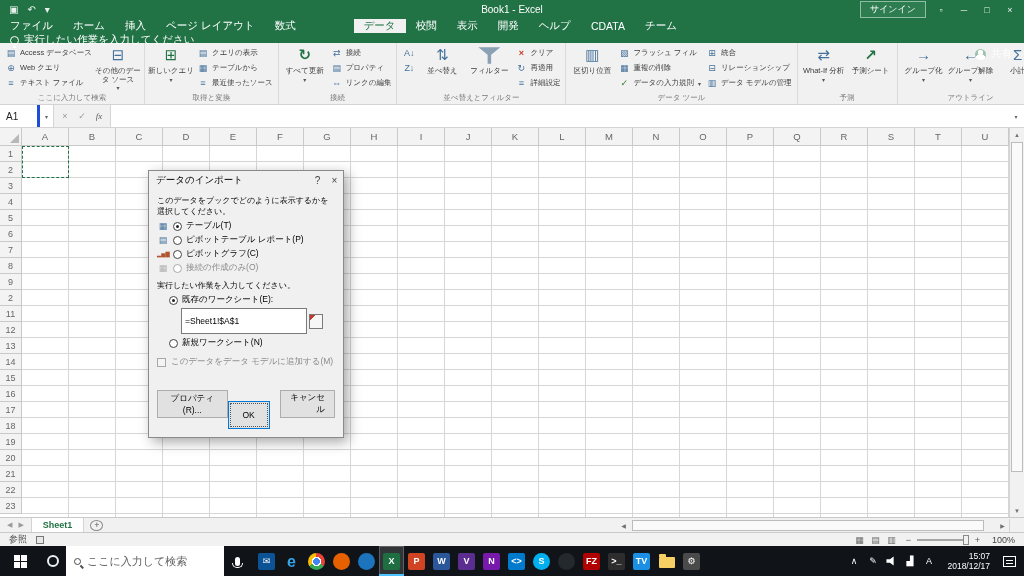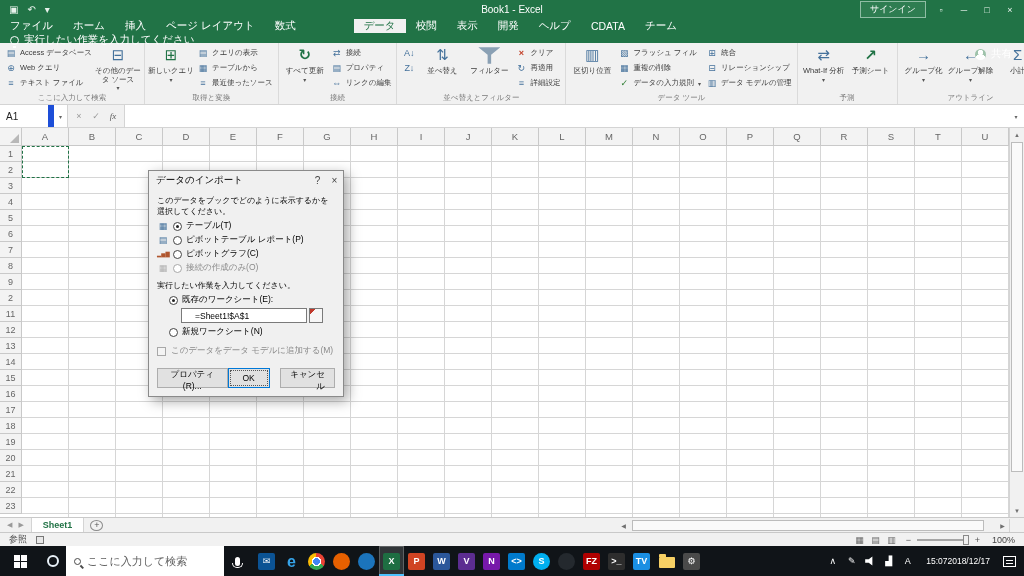--- a/index.html
+++ b/index.html
@@ -45,21 +45,21 @@
   .ic-refresh-all{color:#217346;font-weight:bold;}
   .ic-forecast-sheet{color:#217346;font-weight:bold;}
   .ic-clear{color:#c23b22;font-weight:bold;}
   .ic-data-validation{color:#2e7d32;}
   .ic-sort-asc,.ic-sort-desc{font-size:7px;}
   .ic-filter{width:14px;height:15px;background:#8aa0b4;clip-path:polygon(0 6%,100% 6%,58% 46%,58% 94%,42% 94%,42% 46%);}
   .ic-new-query{color:#217346;}
 
   
   .fbar{position:absolute;top:105px;left:0;width:100%;height:23px;background:#f1f1f1;border-bottom:1px solid #d4d4d4;display:flex;align-items:stretch;z-index:17;}
-  .namebox{width:54px;background:#fff;border-right:6px solid #1d4ed8;display:flex;align-items:center;padding-left:6px;font-size:10px;color:#222;}
+  .namebox{width:40px;background:#fff;border-right:3px solid #1d4ed8;display:flex;align-items:center;padding-left:6px;font-size:10px;color:#222;}
   .nb-arrow{width:14px;display:flex;align-items:center;justify-content:center;font-size:6px;color:#666;background:#fff;border-right:1px solid #d4d4d4;}
   .fbtns{display:flex;align-items:center;gap:1px;padding:0 3px;border-right:1px solid #d4d4d4;background:#f1f1f1;}
   .fbtn{width:16px;text-align:center;font-size:9px;color:#9a9a9a;}
   .fbtn.fx{font-style:italic;font-family:"Liberation Serif","DejaVu Serif",serif;color:#5a5a5a;}
   .finput{flex:1;background:#fff;border:none;outline:none;font-size:10px;padding-left:4px;}
   .fexpand{width:16px;display:flex;align-items:center;justify-content:center;background:#fff;font-size:6px;color:#666;}
 
   
   .sheetarea{position:absolute;top:128px;left:0;width:1024px;height:389px;background:#fff;z-index:10;}
   .corner{position:absolute;left:0;top:0;width:22px;height:18px;background:#f3f3f3;border-right:1px solid #c9c9c9;border-bottom:1px solid #c9c9c9;}
@@ -84,27 +84,27 @@
   .dprompt{margin:3px 0 3px;font-size:8px;}
   .dopt{display:flex;align-items:center;gap:4px;margin:2px 0;height:12px;}
   .dicon{width:12px;text-align:center;font-size:9px;color:#44719b;flex:none;}
   .radio{width:9px;height:9px;border:1px solid #444;border-radius:50%;background:#fff;position:relative;flex:none;}
   .radio.checked::after{content:"";position:absolute;inset:2px;background:#222;border-radius:50%;}
   .dopt.disabled{color:#8b8b8b;}
   .dopt.disabled .radio{border-color:#a8a8a8;}
   .dopt.disabled .dicon{color:#b0b0b0;}
   .ic-pivot-chart{font-size:5.5px;color:#b0562f;letter-spacing:0;}
   .rangerow{display:flex;align-items:center;gap:2px;margin:2px 0 3px 24px;}
-  .rangeinput{width:126px;height:15px;border:1px solid #7a7a7a;background:#fff;font-size:8.5px;padding:0 13px;outline:none;font-family:"Liberation Sans","DejaVu Sans",sans-serif;}
+  .rangeinput{width:126px;height:26px;border:1px solid #7a7a7a;background:#fff;font-size:8.5px;padding:0 3px;outline:none;font-family:"Liberation Sans","DejaVu Sans",sans-serif;}
   .refedit{width:14px;height:15px;border:1px solid #7a7a7a;background:linear-gradient(135deg,#c0392b 0 4px,#f6f6f6 4px);display:flex;align-items:center;justify-content:center;}
   .chkrow{display:flex;align-items:center;gap:5px;margin-top:7px;color:#8b8b8b;}
   .chk{width:9px;height:9px;border:1px solid #a8a8a8;background:#f4f4f4;flex:none;}
   .dlg-buttons{display:flex;align-items:center;margin-top:11px;}
-  .dbtn{height:20px;font-size:8.5px;background:#e1e1e1;border:1px solid #adadad;padding:0 9px;color:#000;font-family:"Liberation Sans","DejaVu Sans",sans-serif;}
-  .dbtn.default{border:1px solid #0078d7;outline:1px dotted #555;outline-offset:-3px;padding:0 14px;}
+  .dbtn{height:28px;font-size:8.5px;background:#e1e1e1;border:1px solid #adadad;padding:0 9px;color:#000;font-family:"Liberation Sans","DejaVu Sans",sans-serif;}
+  .dbtn.default{border:1px solid #0078d7;outline:1px dotted #555;outline-offset:-3px;padding:0 14px;margin-top:22px;}
   .dbtn.props{margin-right:auto;}
   .dbtn.cancel{margin-left:10px;text-align:right;}
 
   
   .tabstrip{position:absolute;top:517px;left:0;width:100%;height:15px;background:#f1f1f1;border-top:1px solid #c9c9c9;display:flex;align-items:stretch;z-index:15;}
   .stnav{display:flex;align-items:center;gap:6px;padding:0 7px;color:#9a9a9a;font-size:7px;}
   .stab{display:flex;align-items:center;padding:0 11px;font-size:9px;color:#444;border-right:1px solid #d4d4d4;}
   .stab.active{background:#fff;color:#217346;font-weight:bold;border-left:1px solid #d4d4d4;}
   .addsheet{width:13px;height:11px;align-self:center;margin-left:6px;border:1px solid #8a8a8a;border-radius:50%;color:#555;font-size:9px;line-height:9px;text-align:center;}
   .hscroll{position:absolute;left:617px;top:1px;width:392px;height:13px;background:#f1f1f1;display:flex;align-items:center;}
@@ -145,21 +145,21 @@
   .tslot.active{background:rgba(255,255,255,.14);box-shadow:inset 0 -2px 0 #4cc2ff,inset 0 0 0 1px rgba(255,255,255,.22);}
   .appic{width:17px;height:17px;display:flex;align-items:center;justify-content:center;font-size:9px;font-weight:bold;color:#fff;border-radius:2px;line-height:17px;}
   .shape-circle{border-radius:50%;}
   .shape-glyph{background:transparent!important;font-size:16px;}
   .shape-chrome{border-radius:50%;background:radial-gradient(circle at 50% 50%,#4285f4 0 29%,#fff 30% 38%,transparent 39%),conic-gradient(#ea4335 0 120deg,#34a853 120deg 240deg,#fbbc05 240deg 360deg);}
   .shape-folder{background:#f7d064;width:16px;height:11px;border-radius:1px;position:relative;margin-top:3px;}
   .shape-folder::before{content:"";position:absolute;left:0;top:-3px;width:7px;height:3px;background:#f7d064;border-radius:1px 1px 0 0;}
   .tray{margin-left:auto;display:flex;align-items:center;gap:8px;padding-right:4px;color:#fff;}
   .trayic{font-size:9px;color:#fff;display:flex;align-items:center;justify-content:center;min-width:11px;}
   .spk{width:10px;height:10px;background:#fff;clip-path:polygon(0 32%,35% 32%,72% 6%,72% 94%,35% 68%,0 68%);}
-  .clock{display:flex;flex-direction:row;align-items:flex-end;justify-content:flex-end;font-size:8.5px;line-height:10.5px;padding:0 5px;}
+  .clock{display:flex;flex-direction:column;align-items:flex-end;justify-content:flex-end;font-size:8.5px;line-height:10.5px;padding:0 5px;}
   .action{width:13px;height:11px;border:1px solid #fff;position:relative;margin-right:4px;}
   .action::after{content:"";position:absolute;left:2px;top:3px;width:7px;height:1px;background:#fff;box-shadow:0 3px 0 #fff;}
 </style>
 </head>
 <body>
 
 <div id="screen">
 
   <div class="titlebar">
     <div class="qat">

